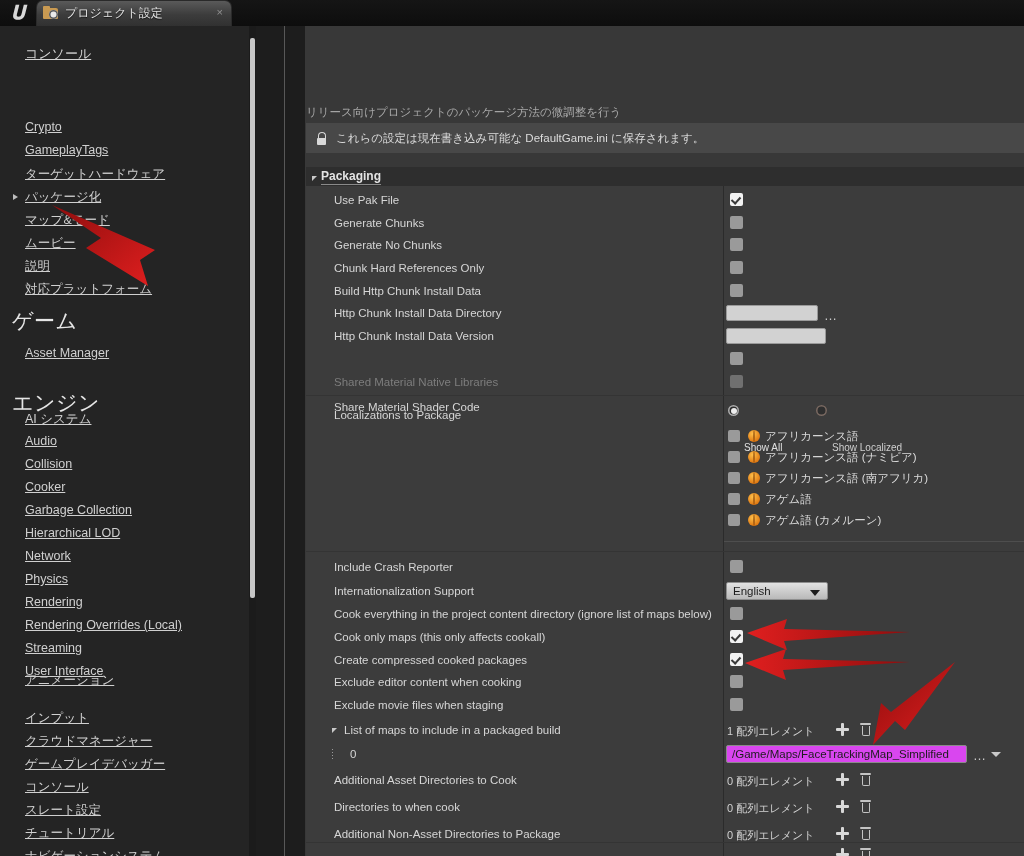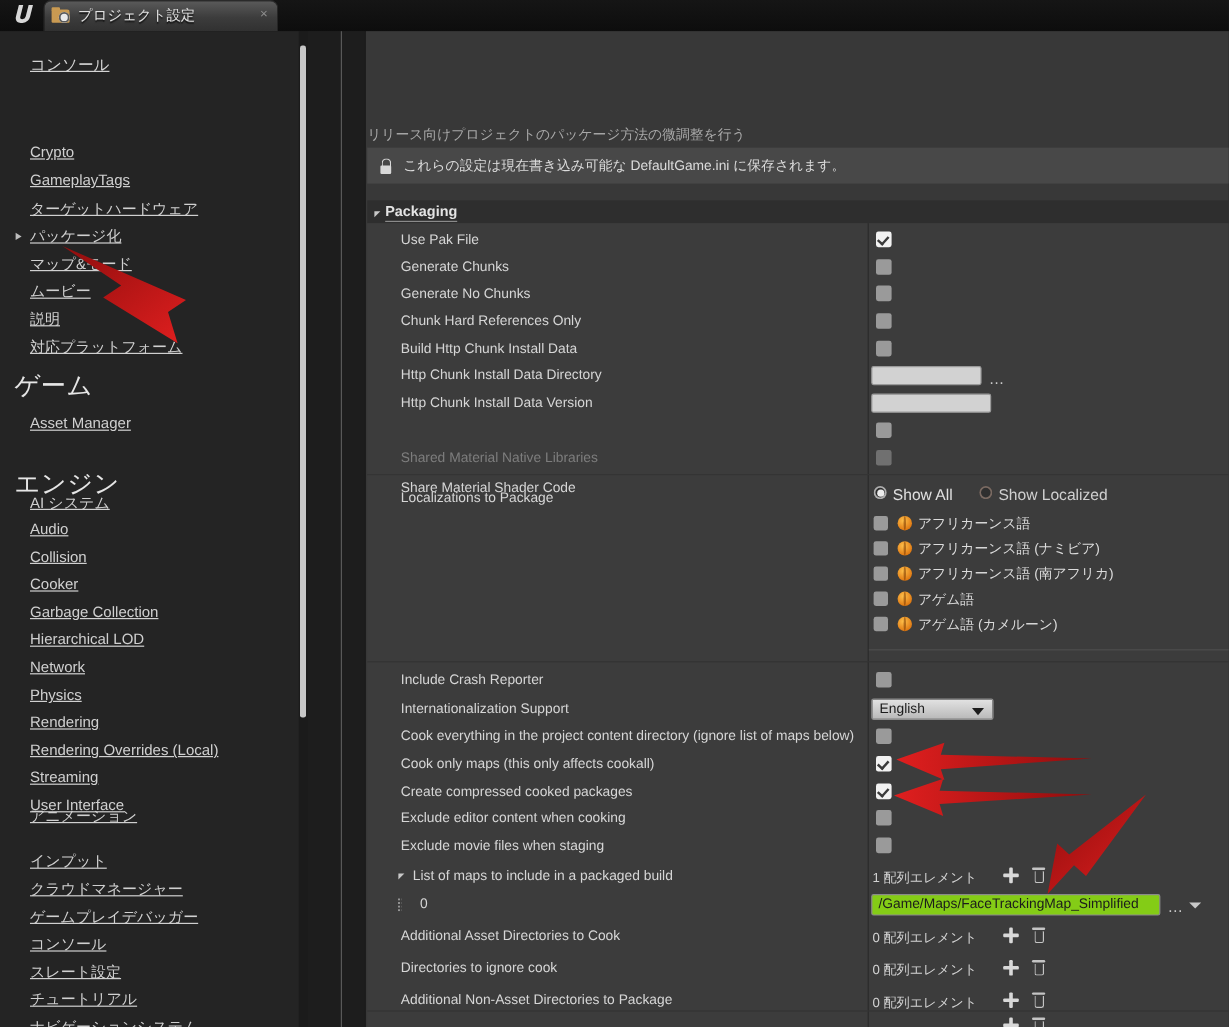--- a/index.html
+++ b/index.html
@@ -192,21 +192,21 @@
     position: absolute; width: 11px; height: 11px; border-radius: 50%;
     background: #2f2f2f; box-shadow: 0 0 0 1.5px #aeaeae inset;
   }
   .radio.on { background: #2f2f2f; }
   .radio.on::after {
     content: ""; position: absolute; left: 2.5px; top: 2.5px;
     width: 6px; height: 6px; border-radius: 50%; background: #ededed;
   }
   .radio.off { box-shadow: 0 0 0 1.5px #7a6a62 inset; }
   .radio-label {
-    position: absolute; font-size: 13px; color: #e0e0e0;
+    position: absolute; font-size: 10px; color: #e0e0e0; margin-top: 37px;
   }
   .radio-label.muted { color: #cfcfcf; }
   .loc-cb {
     position: absolute; width: 12px; height: 12px; background: #9a9a9a; border-radius: 2px;
   }
   .globe {
     position: absolute; width: 12px; height: 12px; border-radius: 50%;
     background: radial-gradient(circle at 40% 32%, #ffc04a, #e07b14 70%, #c0620a);
   }
   .globe::after {
@@ -251,21 +251,21 @@
   .trash-ic .can {
     position: absolute; left: 1.5px; top: 3px; width: 8px; height: 10px;
     border: 1.5px solid #c4c4c4; border-top: none; border-radius: 0 0 2px 2px;
   }
   .drag-dots {
     position: absolute; width: 4px; height: 12px;
     background-image: radial-gradient(#9a9a9a 45%, transparent 46%);
     background-size: 3px 3px;
   }
   #maps-value {
-    position: absolute; height: 18px; background: #84cc16;
+    position: absolute; height: 18px; background: #d946ef;
     border: 1px solid #8a8a8a; border-radius: 2px;
     display: flex; align-items: center; padding-left: 5px;
   }
   #maps-value span { font-size: 11.5px; color: #1c1c1c; white-space: nowrap; }
   .small-chev {
     position: absolute; width: 0; height: 0;
     border-left: 5px solid transparent; border-right: 5px solid transparent;
     border-top: 5px solid #c9c9c9;
   }
   .sub-tri {
@@ -424,21 +424,21 @@
       </div>
       <div class="ellipsis" style="left: 667px; top: 563px;">…</div>
       <div class="small-chev" style="left: 685px; top: 566px;"></div>
       <div class="row-label" style="top: 588px;">Additional Asset Directories to Cook</div>
       <div class="arr-count" style="left: 421px; top: 588px;">0 配列エレメント</div>
       <div class="plus-ic" style="left: 530px; top: 587px;"></div>
       <div class="trash-ic" style="left: 554px; top: 587px;">
         <div class="lid"></div>
         <div class="can"></div>
       </div>
-      <div class="row-label" style="top: 615px;">Directories to ignore cook</div>
+      <div class="row-label" style="top: 615px;">Directories to when cook</div>
       <div class="arr-count" style="left: 421px; top: 615px;">0 配列エレメント</div>
       <div class="plus-ic" style="left: 530px; top: 614px;"></div>
       <div class="trash-ic" style="left: 554px; top: 614px;">
         <div class="lid"></div>
         <div class="can"></div>
       </div>
       <div class="row-label" style="top: 642px;">Additional Non-Asset Directories to Package</div>
       <div class="arr-count" style="left: 421px; top: 642px;">0 配列エレメント</div>
       <div class="plus-ic" style="left: 530px; top: 641px;"></div>
       <div class="trash-ic" style="left: 554px; top: 641px;">

